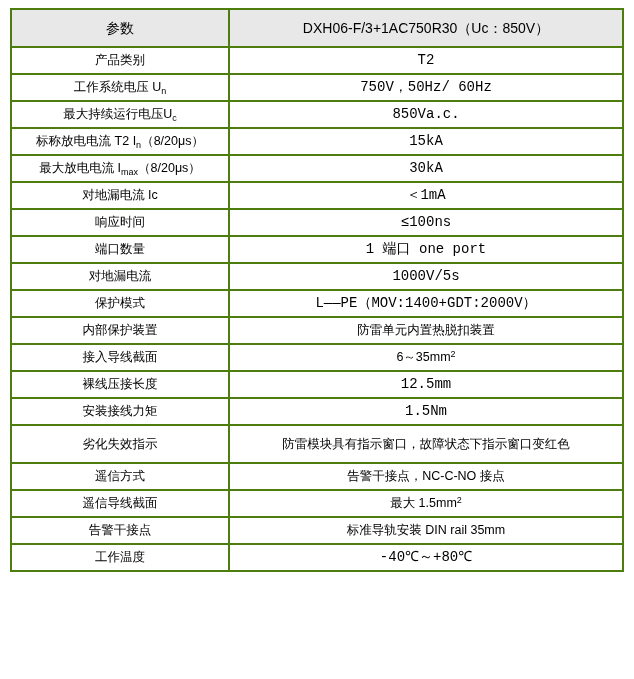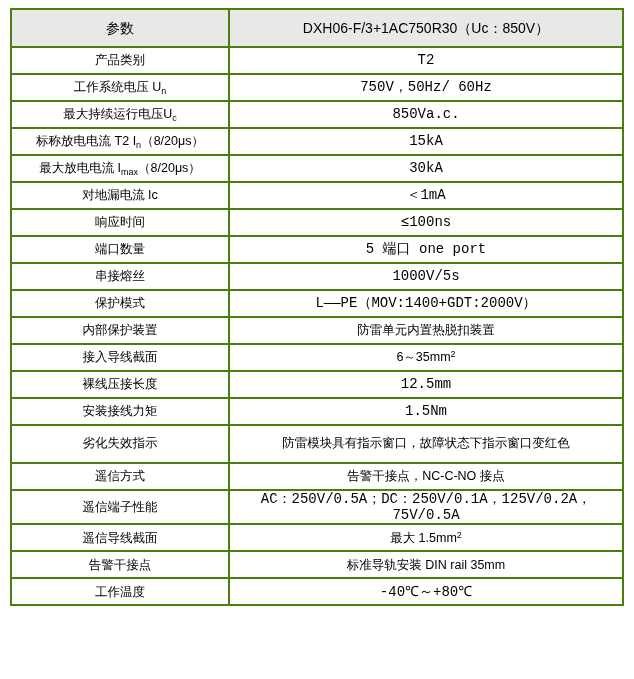--- a/index.html
+++ b/index.html
@@ -36,21 +36,20 @@
   }
   #spec-table tbody td {
     height: 25px;
     font-size: 12.5px;
   }
   #spec-table tbody td.param {
     font-size: 12.5px;
   }
   #spec-table tbody tr.tall td {
     height: 36px;
-    font-family: Liberation Mono, monospace;
   }
   #spec-table tbody td.val {
     font-family: "Liberation Mono", monospace;
     font-size: 14px;
   }
   #spec-table tbody td.val-cn {
     font-family: "Liberation Sans", sans-serif;
     font-size: 12.5px;
     margin-left: 12px;
   }
@@ -95,24 +94,24 @@
       <tr>
         <td class="param">对地漏电流 Ic</td>
         <td class="val">＜1mA</td>
       </tr>
       <tr>
         <td class="param">响应时间</td>
         <td class="val">≤100ns</td>
       </tr>
       <tr>
         <td class="param">端口数量</td>
-        <td class="val">5 端口 one port</td>
+        <td class="val">1 端口 one port</td>
       </tr>
       <tr>
-        <td class="param">串接熔丝</td>
+        <td class="param">对地漏电流</td>
         <td class="val">1000V/5s</td>
       </tr>
       <tr>
         <td class="param">保护模式</td>
         <td class="val">L——PE（MOV:1400+GDT:2000V）</td>
       </tr>
       <tr>
         <td class="param">内部保护装置</td>
         <td class="val-cn">防雷单元内置热脱扣装置</td>
       </tr>
@@ -130,24 +129,20 @@
       </tr>
       <tr class="tall">
         <td class="param">劣化失效指示</td>
         <td class="val-cn">防雷模块具有指示窗口，故障状态下指示窗口变红色</td>
       </tr>
       <tr>
         <td class="param">遥信方式</td>
         <td class="val-cn">告警干接点，NC-C-NO 接点</td>
       </tr>
       <tr>
-        <td class="param">遥信端子性能</td>
-        <td class="val">AC：250V/0.5A；DC：250V/0.1A，125V/0.2A，75V/0.5A</td>
-      </tr>
-      <tr>
         <td class="param">遥信导线截面</td>
         <td class="val-cn">最大 1.5mm<sup>2</sup></td>
       </tr>
       <tr>
         <td class="param">告警干接点</td>
         <td class="val-cn">标准导轨安装 DIN rail 35mm</td>
       </tr>
       <tr>
         <td class="param">工作温度</td>
         <td class="val">-40℃～+80℃</td>

